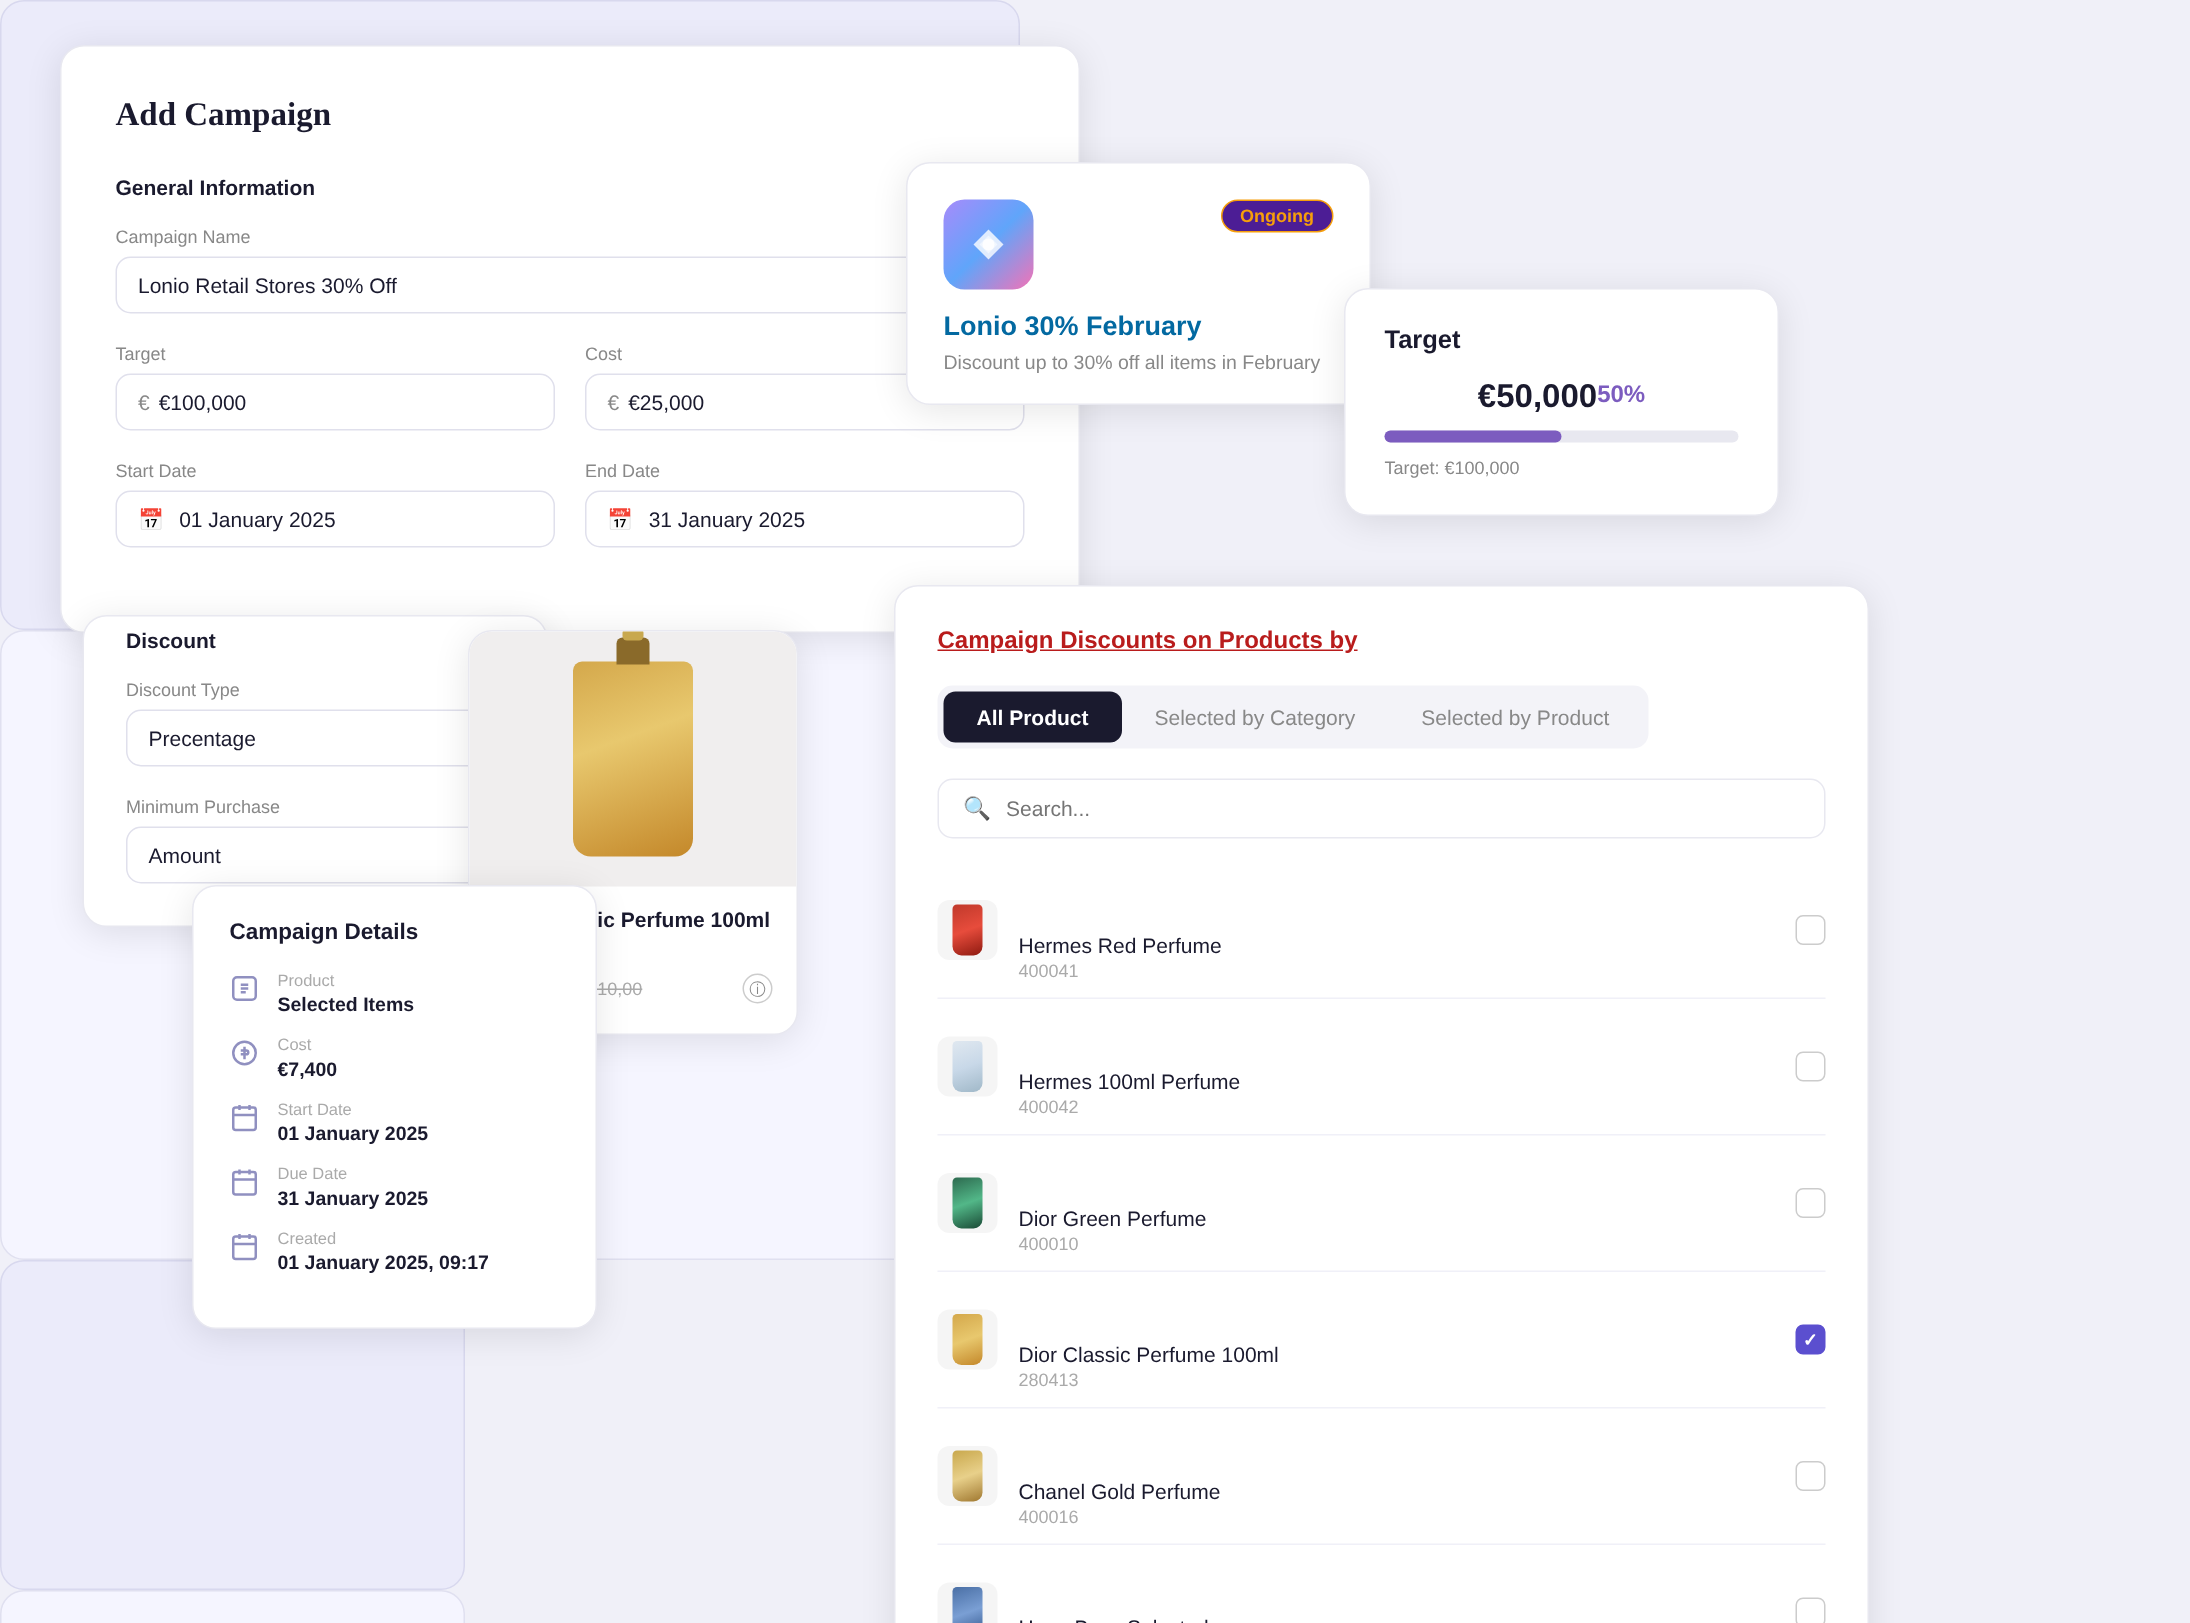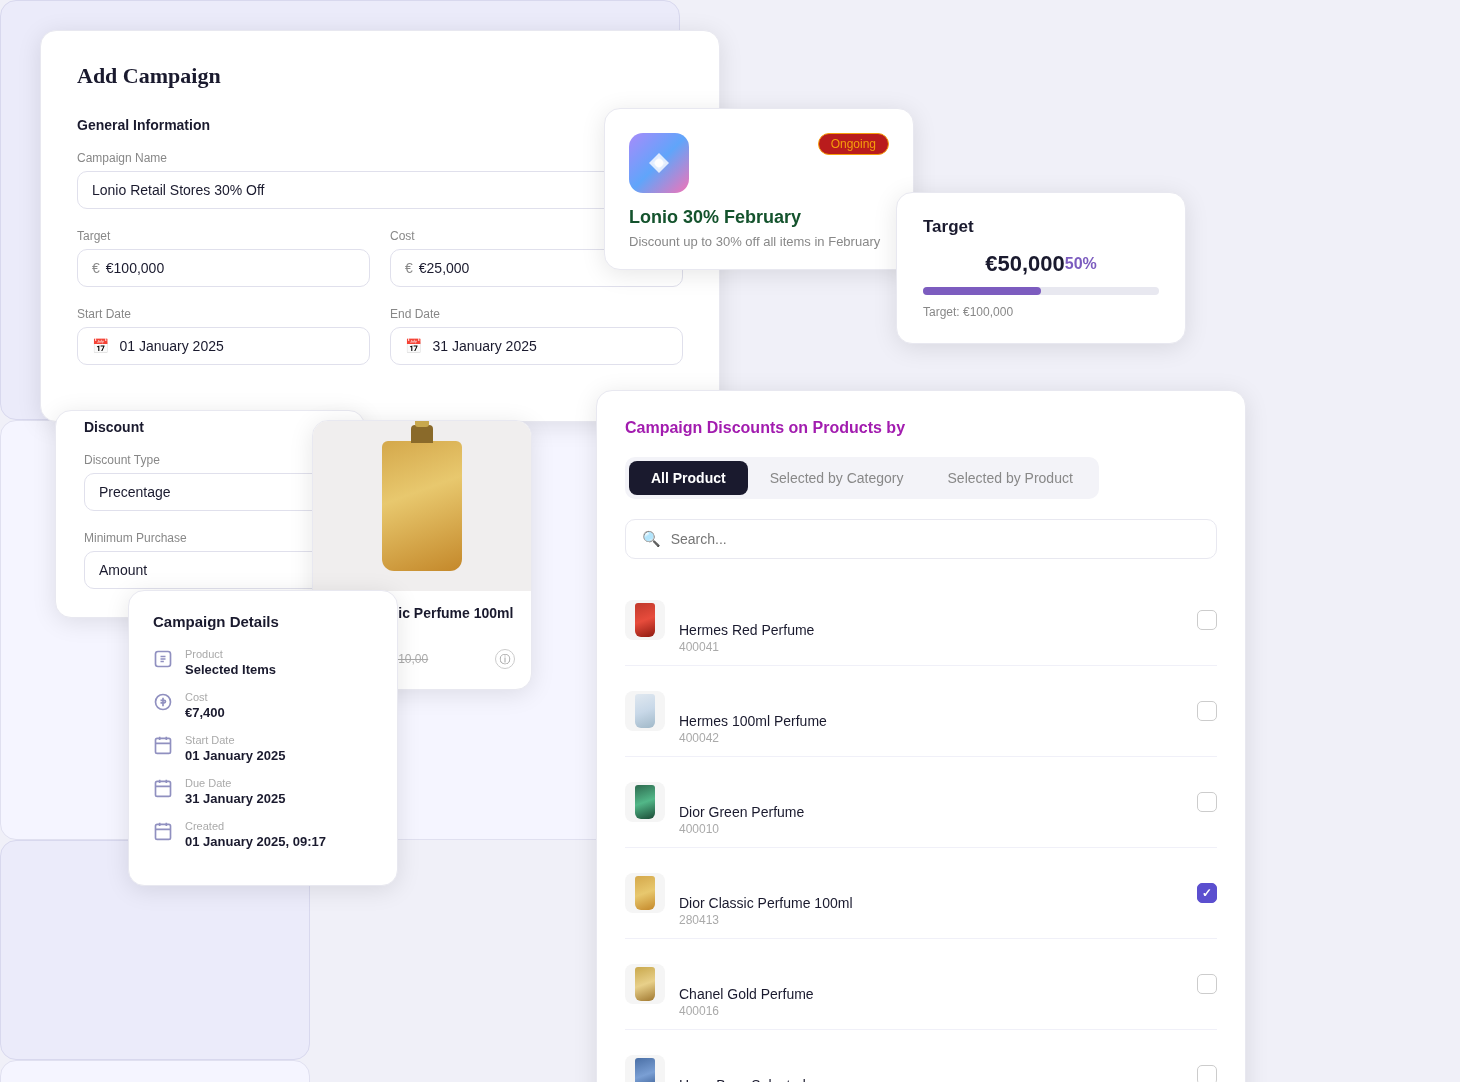--- a/index.html
+++ b/index.html
@@ -150,26 +150,26 @@
     }
     .popup-header { display: flex; align-items: flex-start; gap: 14px; margin-bottom: 14px; }
     .popup-logo {
       width: 60px; height: 60px; border-radius: 14px;
       background: linear-gradient(135deg, #a78bfa 0%, #60a5fa 50%, #f472b6 100%);
       display: flex; align-items: center; justify-content: center;
       flex-shrink: 0;
       font-size: 24px;
     }
     .popup-badge {
-      background: #b91c1c; border: 1.5px solid #f59e0b;
-      color: #f59e0b; font-size: 12px; font-weight: 400;
+      background: #4c1d95; border: 1.5px solid #f59e0b;
+      color: #f59e0b; font-size: 12px; font-weight: 700;
       padding: 3px 12px; border-radius: 20px;
       margin-left: auto;
     }
-    .popup-name { font-size: 18px; font-weight: 700; color: #14532d; margin-bottom: 6px; }
+    .popup-name { font-size: 18px; font-weight: 700; color: #0369a1; margin-bottom: 6px; }
     .popup-desc { font-size: 13px; color: #888; }
 
     
     .target-card {
       top: 192px; left: 896px;
       width: 290px;
       padding: 24px 26px;
       z-index: 8;
       border: 1.5px solid #e8e8f0;
     }
@@ -182,21 +182,21 @@
     .target-label { font-size: 12px; color: #888; }
 
     
     .discounts-card {
       top: 390px; left: 596px;
       width: 650px;
       padding: 28px 28px 28px;
       z-index: 9;
       border: 1.5px solid #e8e8f0;
     }
-    .discounts-title { font-size: 16px; font-weight: 700; color: #a21caf; margin-bottom: 20px; }
+    .discounts-title { font-size: 16px; font-weight: 700; color: #b91c1c; margin-bottom: 20px; text-decoration: underline; }
     .tab-group { display: flex; gap: 0; background: #f3f3f8; border-radius: 10px; padding: 4px; margin-bottom: 20px; width: fit-content; }
     .tab-btn {
       padding: 9px 22px; border-radius: 8px; font-size: 14px; font-weight: 500;
       border: none; cursor: pointer; background: transparent; color: #888;
       transition: all 0.2s;
     }
     .tab-btn.active { background: #1a1a2e; color: #fff; font-weight: 600; }
     .search-box {
       display: flex; align-items: center; gap: 10px;
       border: 1.5px solid #e8e8f0; border-radius: 10px;

